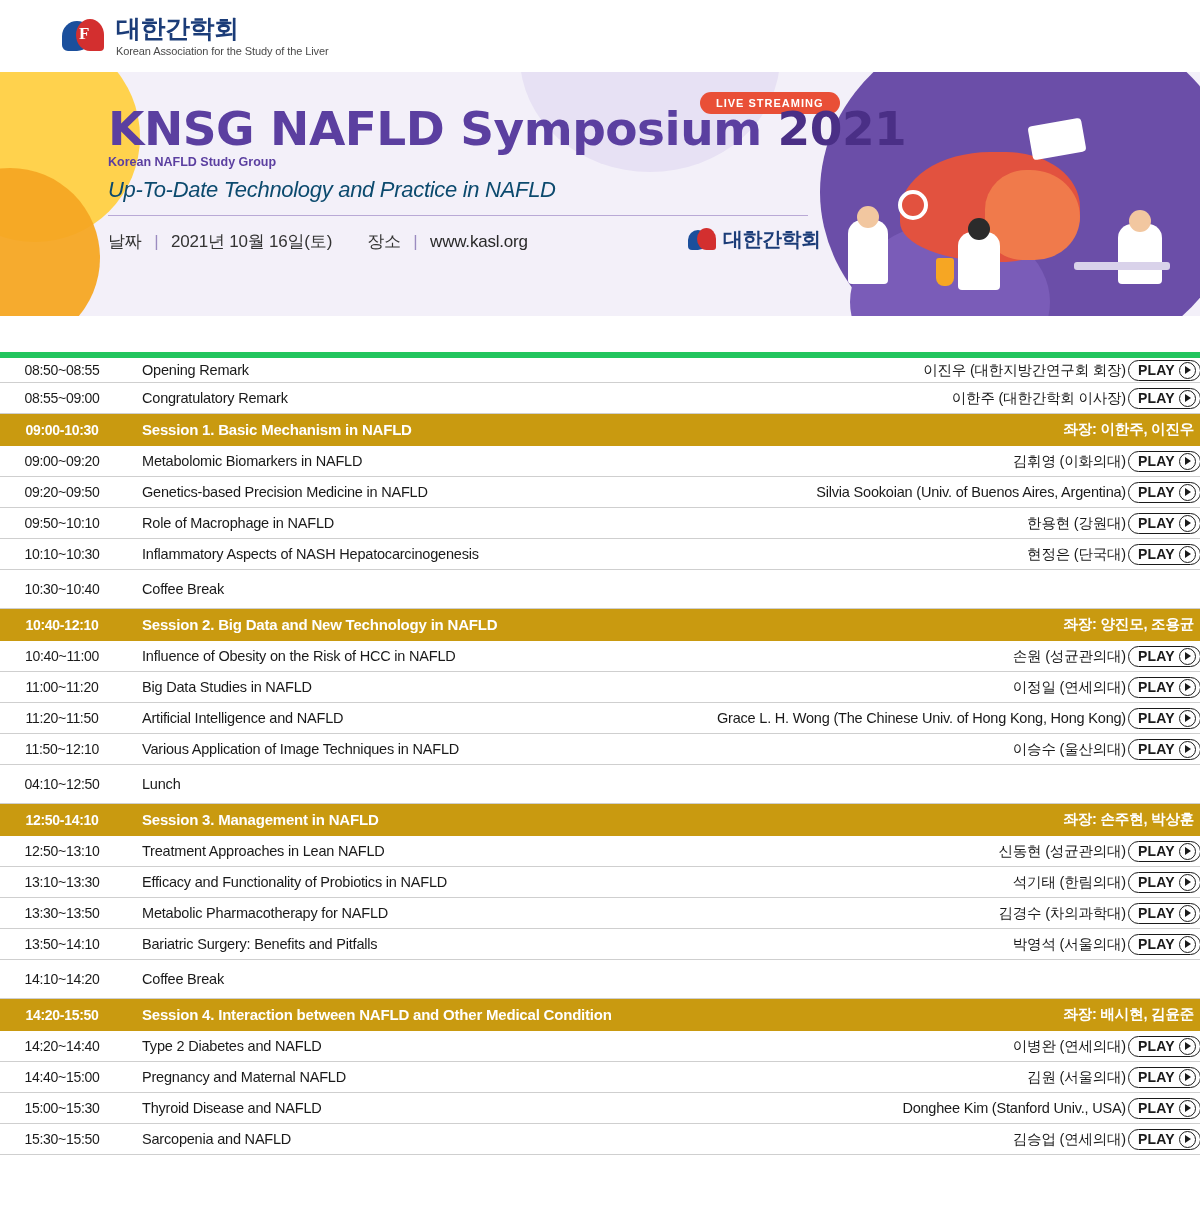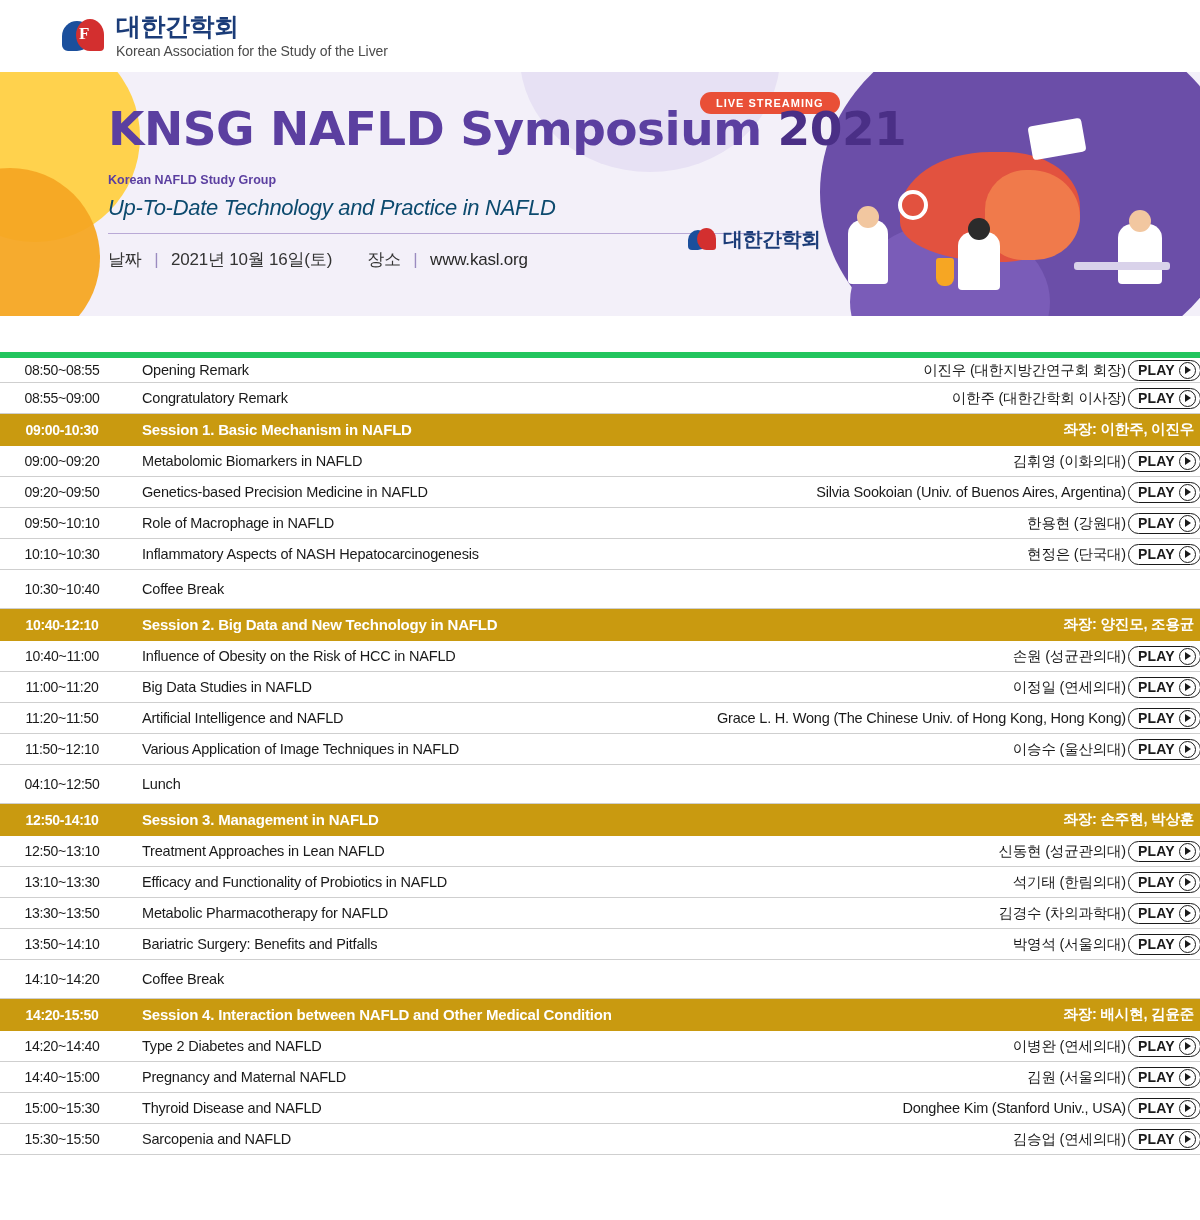--- a/index.html
+++ b/index.html
@@ -41,21 +41,21 @@
     position: absolute; left: 17px; top: 5px;
     color: #fff; font-size: 17px; font-weight: bold;
     font-family: "Liberation Serif", serif;
   }
   .logo-text-wrap { display: flex; flex-direction: column; justify-content: center; }
   .logo-kr {
     font-size: 25px; font-weight: bold; color: #1b3c78; letter-spacing: -0.5px;
     line-height: 1.1;
   }
   .logo-en {
-    font-size: 14px; color: #4a4a4a; margin-top: 3px; letter-spacing: -0.1px;
+    font-size: 11px; color: #4a4a4a; margin-top: 3px; letter-spacing: -0.1px;
   }
 
   
   .banner {
     position: relative;
     height: 244px;
     background: #f3f0f9;
     overflow: hidden;
   }
   .banner .blob-left {
@@ -91,21 +91,21 @@
     padding: 5px 16px; border-radius: 12px;
   }
   .banner-title {
     font-family: "DejaVu Sans", sans-serif;
     font-size: 47px; font-weight: bold; color: #5b3fa0;
     letter-spacing: -0.5px; line-height: 1.05;
   }
   .banner-title .year { color: #4a2f86; }
   .banner-sub-kr {
     font-size: 12.5px; font-weight: bold; color: #5b3fa0;
-    margin-top: 20px;
+    margin-top: 2px;
   }
   .banner-slogan {
     font-size: 22px; color: #0c4a6e; font-style: italic;
     margin-top: 8px; letter-spacing: -0.3px;
   }
   .banner-rule {
     width: 700px; height: 1px; background: #b9a9d6; margin-top: 12px;
   }
   .banner-info {
     margin-top: 14px; font-size: 17px; color: #333; letter-spacing: -0.2px;

